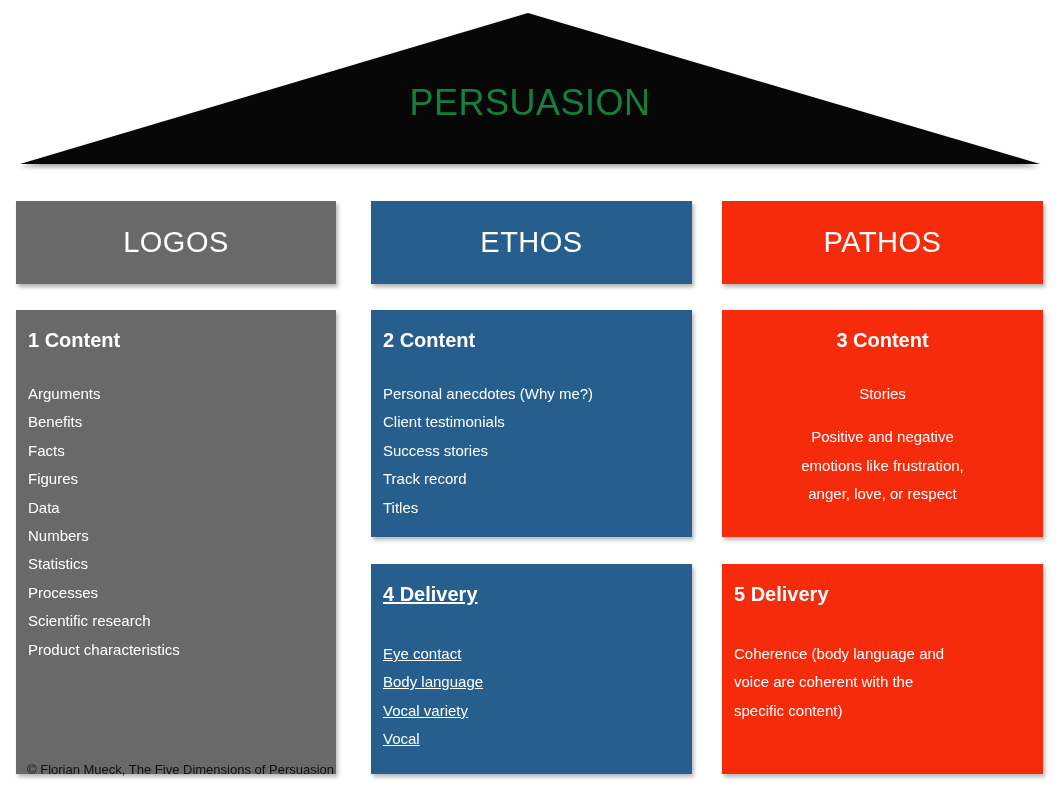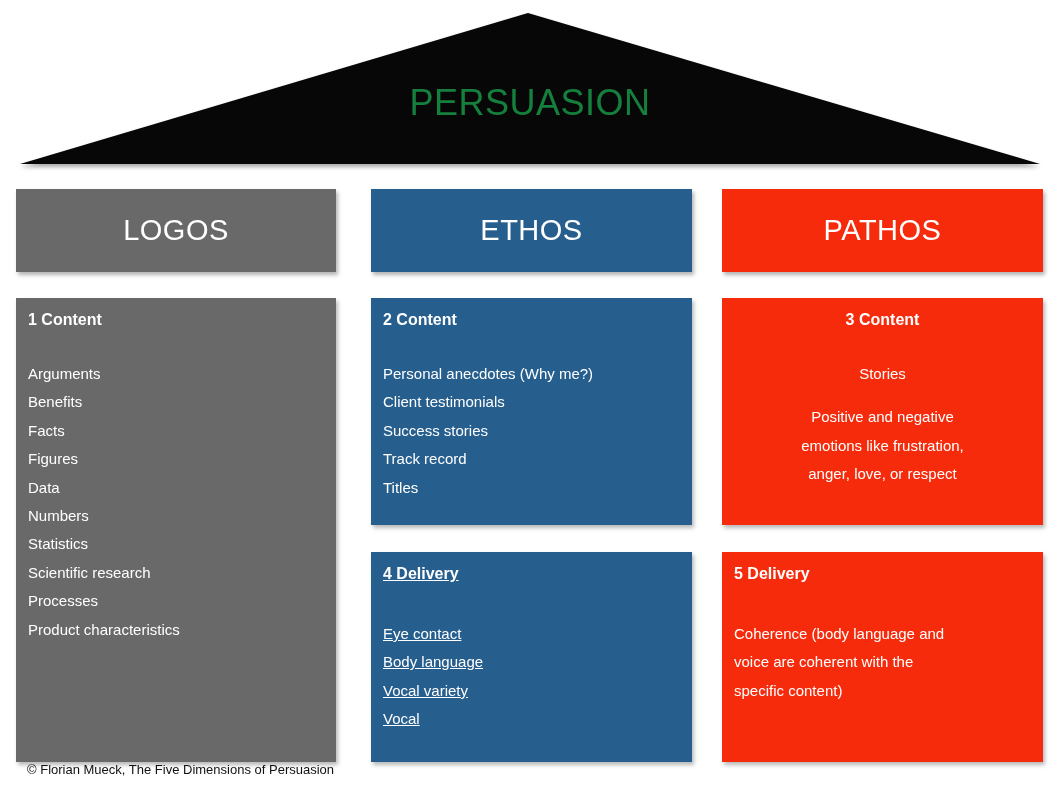--- a/index.html
+++ b/index.html
@@ -30,21 +30,21 @@
     position: absolute;
     left: 0; right: 0; top: 84px;
     text-align: center;
     color: #15803d;
     font-size: 36px;
     line-height: 38px;
     letter-spacing: 0.5px;
   }
 
   
-  .col { position: absolute; top: 0; height: 592px; }
+  .col { position: absolute; top: 12px; height: 592px; }
   #col-logos  { left: 16px;  width: 320px; }
   #col-ethos  { left: 371px; width: 321px; }
   #col-pathos { left: 722px; width: 321px; }
 
   .header-box {
     position: absolute;
     left: 0; right: 0;
     top: 189px; height: 83px;
     display: flex;
     align-items: center;
@@ -61,23 +61,24 @@
     box-sizing: border-box;
     padding: 9px 12px;
     color: #ffffff;
     box-shadow: 2px 3px 4px rgba(0,0,0,0.28);
   }
   .box-full   { top: 298px; height: 464px; }
   .box-top    { top: 298px; height: 227px; }
   .box-bottom { top: 552px; height: 210px; }
 
   .box-title {
-    font-size: 16px;
+    font-size: 20px;
     font-weight: bold;
     line-height: 26px;
+    margin-top: 8px;
   }
   .box-body {
     margin-top: 27px;
     font-size: 15px;
     line-height: 28.4px;
   }
   .box-bottom .box-body { margin-top: 33px; }
   .para + .para { margin-top: 15px; }
 
   
@@ -106,22 +107,22 @@
       <div class="box-title">1 Content</div>
       <div class="box-body">
         <div class="para">
           <div>Arguments</div>
           <div>Benefits</div>
           <div>Facts</div>
           <div>Figures</div>
           <div>Data</div>
           <div>Numbers</div>
           <div>Statistics</div>
+          <div>Processes</div>
           <div>Scientific research</div>
-          <div>Processes</div>
           <div>Product characteristics</div>
         </div>
       </div>
     </div>
   </div>
 
   <div class="col" id="col-ethos">
     <div class="header-box" style="background-color: rgb(38, 94, 142);">
       <span>ETHOS</span>
     </div>

